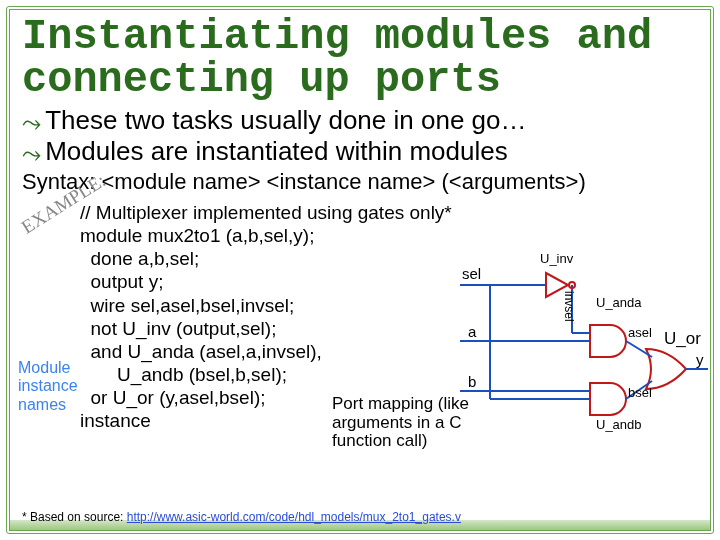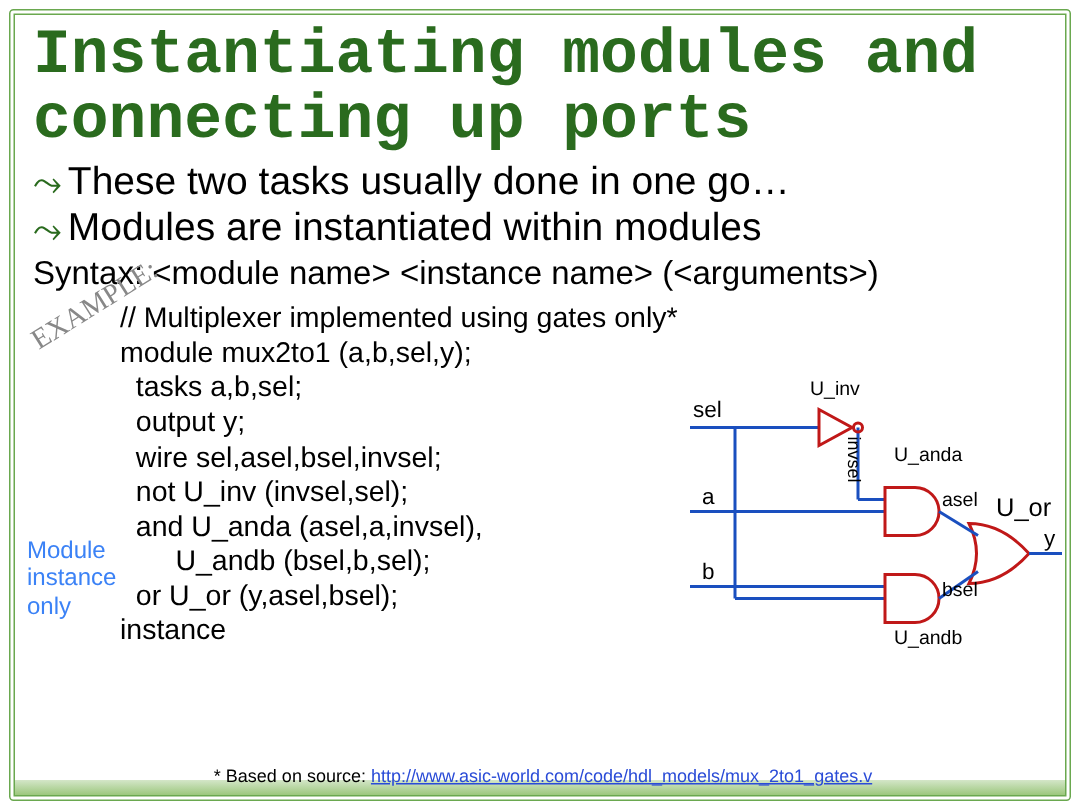--- a/index.html
+++ b/index.html
@@ -14,21 +14,21 @@
   .syntax{margin-top:0;font-size:22px}
   .codewrap{position:relative;margin-top:6px}
   .stamp{position:absolute;left:-6px;top:-8px;transform:rotate(-32deg);font-family:Georgia,serif;font-size:19px;color:#888;letter-spacing:0}
   .code{font-size:19px;line-height:1.22;white-space:pre;margin-left:58px}
   .annot{position:absolute;left:-4px;top:158px;font-size:16px;line-height:1.15;color:#3b82f6}
   .portnote{position:absolute;left:310px;top:194px;font-size:17px;line-height:1.1}
   .diagram{position:absolute;right:-6px;top:64px;width:248px;height:170px}
   .wire{stroke:#1a4fbf;stroke-width:2;fill:none}
   .gate{stroke:#c01818;stroke-width:2;fill:none}
   .lbl{position:absolute;font-size:15px;color:#000}
-  .footnote{position:absolute;left:0;right:0;bottom:-2px;text-align:center;font-size:12px}
+  .footnote{position:absolute;left:0;right:0;bottom:-2px;text-align:left;font-size:12px}
   .footnote a{color:#2a4bd7;text-decoration:underline}
   .linkpre{color:#000}
 </style>
 </head>
 <body>
 
 <div class="frame"></div>
 <div class="shade"></div>
 
 <div class="slide">
@@ -44,35 +44,40 @@
       <span>Modules are instantiated within modules</span>
     </div>
   </div>
 
   <div class="syntax">Syntax:  &lt;module name&gt; &lt;instance name&gt;  (&lt;arguments&gt;)</div>
 
   <div class="codewrap">
     <div class="stamp">EXAMPLE:</div>
     <div class="code"><span>// Multiplexer implemented using gates only*</span>
 <span>module mux2to1 (a,b,sel,y);</span>
-<span>  tasks a,b,sel;</span>
+<span>  done a,b,sel;</span>
 <span>  output y;</span>
 <span>  wire sel,asel,bsel,invsel;</span>
-<span>  not U_inv (invsel,sel);</span>
+<span>  not U_inv (output,sel);</span>
 <span>  and U_anda (asel,a,invsel),</span>
 <span>       U_andb (bsel,b,sel);</span>
 <span>  or U_or (y,asel,bsel);</span>
 <span>instance</span></div>
 
     <div class="annot">
       <span>Module</span><br>
       <span>instance</span><br>
-      <span>only</span>
+      <span>names</span>
     </div>
 
+    <div class="portnote">
+      <span>Port mapping (like</span><br>
+      <span>arguments in a  C</span><br>
+      <span>function call)</span>
+    </div>
 
     <div class="diagram">
       <svg width="248" height="170">
 
         <line class="wire" x1="0" y1="20" x2="86" y2="20"></line>
         <line class="wire" x1="0" y1="76" x2="130" y2="76"></line>
         <line class="wire" x1="0" y1="126" x2="130" y2="126"></line>
         <line class="wire" x1="30" y1="20" x2="30" y2="134"></line>
         <line class="wire" x1="30" y1="134" x2="130" y2="134"></line>
         <line class="wire" x1="112" y1="20" x2="112" y2="68"></line>

